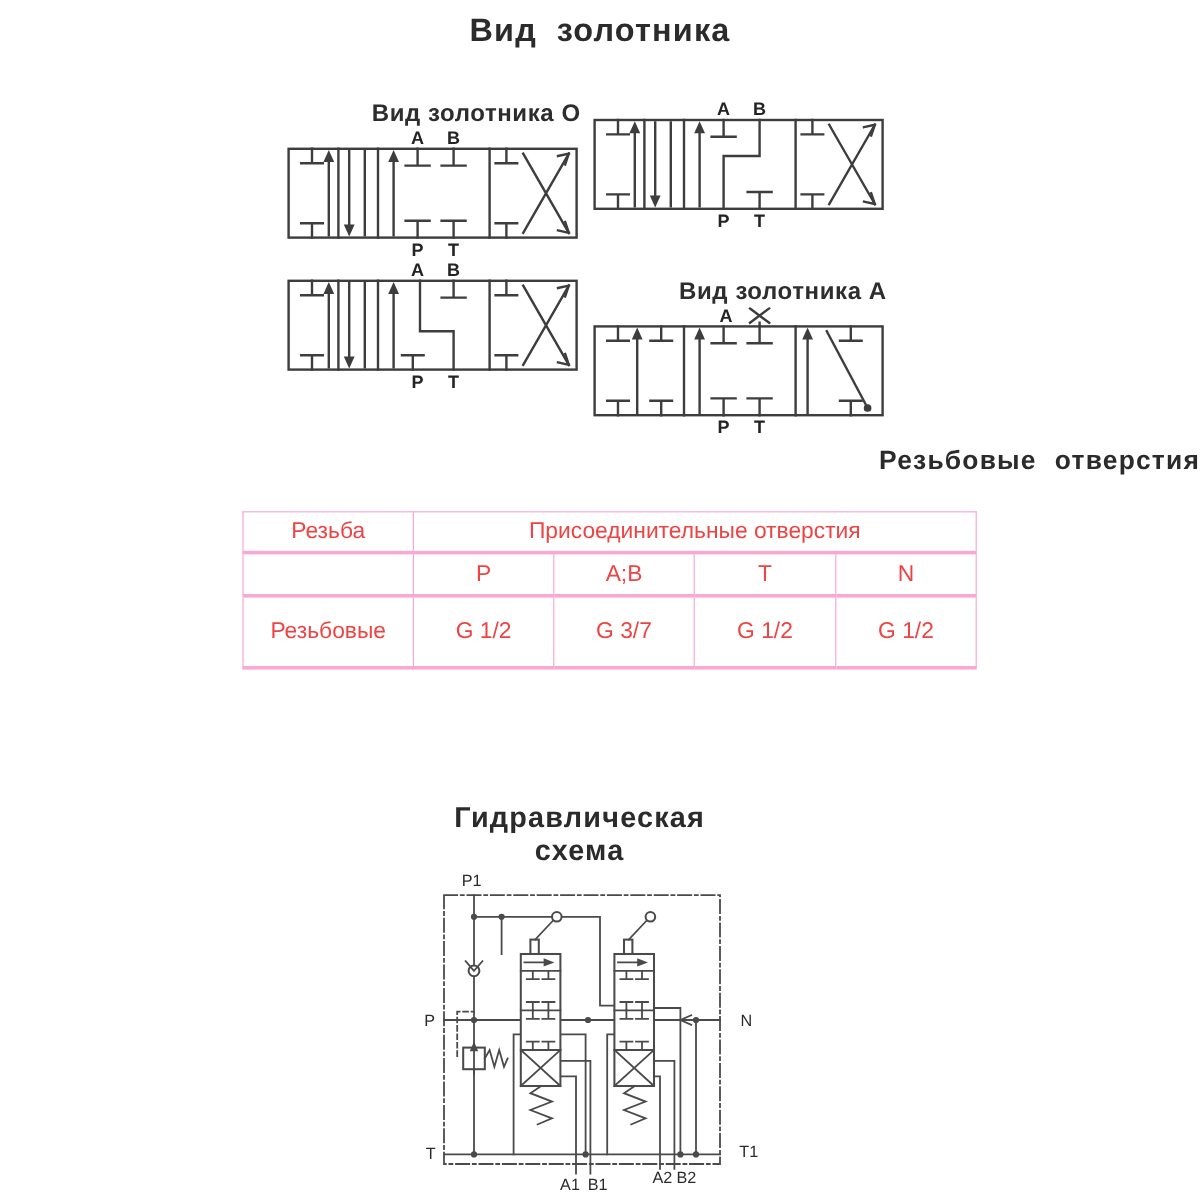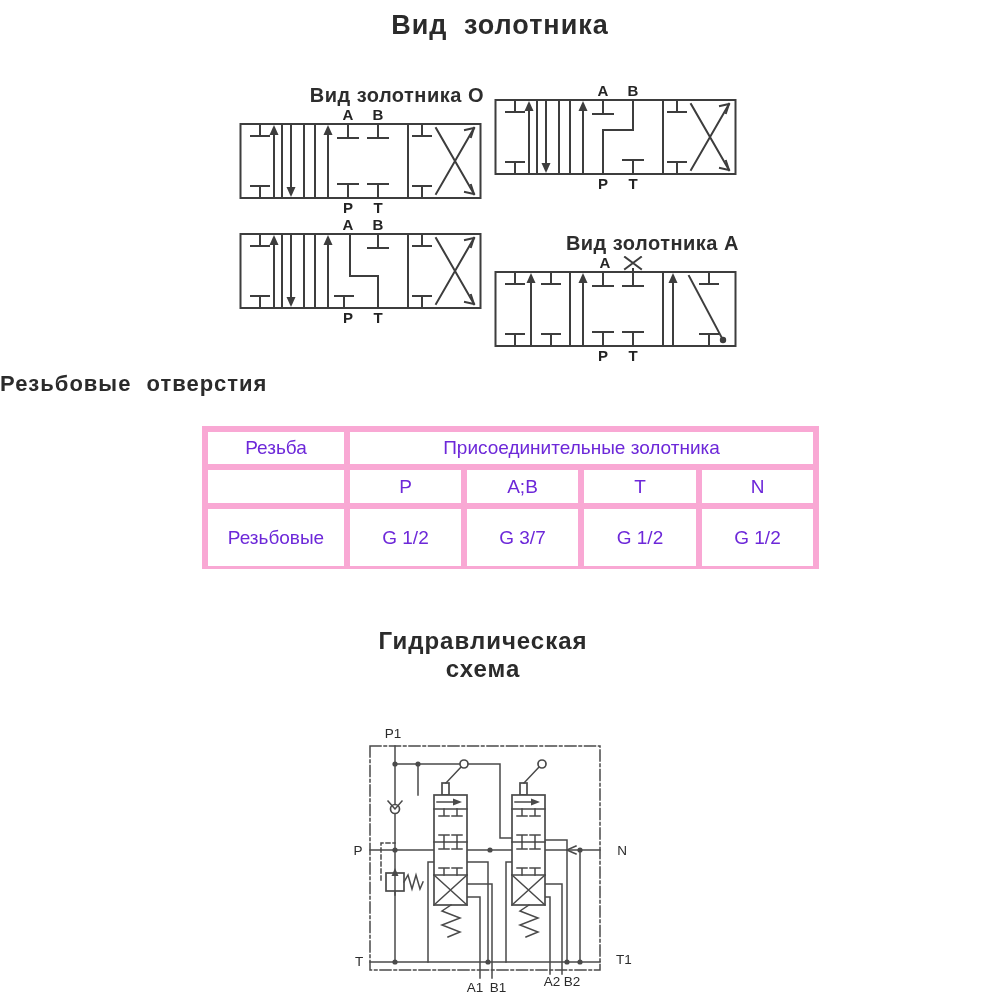--- a/index.html
+++ b/index.html
@@ -3,32 +3,32 @@
 <meta charset="utf-8">
 <style>
   html,body{margin:0;padding:0;}
   body{
     width:1000px;height:1000px;background:#ffffff;position:relative;
     font-family:"Liberation Sans",sans-serif;color:#2e2e2e;overflow:hidden;
   }
   .abs{position:absolute;}
   .h-main{left:0;right:0;top:10px;text-align:center;font-size:27px;font-weight:bold;
     letter-spacing:1px;word-spacing:8px;color:#2b2b2b;}
-  .h-sec{left:0;right:0;text-align:left;font-size:22px;font-weight:bold;
+  .h-sec{left:0;right:0;text-align:right;font-size:22px;font-weight:bold;
     letter-spacing:1px;word-spacing:8px;color:#2b2b2b;}
   .spool{width:247px;text-align:right;}
   .spool .cap{font-size:20px;font-weight:bold;color:#2d2d2d;letter-spacing:.5px;margin-bottom:1px;}
   .spool svg{display:block;margin:0 auto;}
   svg .s{stroke:#3d3d3d;stroke-width:2;fill:none;stroke-linecap:square;stroke-linejoin:miter;}
   svg .ah{fill:#3d3d3d;stroke:none;}
   svg .pt{font:bold 15px "Liberation Sans",sans-serif;fill:#242424;text-anchor:middle;}
   
   table.tt{border-collapse:collapse;table-layout:fixed;width:611px;}
-  table.tt td{border:6px solid #f9a8d4;text-align:center;vertical-align:middle;
-    font-size:19px;color:#6d28d9;padding:0;overflow:hidden;white-space:nowrap;}
+  table.tt td{border:1px solid #f9a8d4;text-align:center;vertical-align:middle;
+    font-size:19px;color:#ef4444;padding:0;overflow:hidden;white-space:nowrap;}
   table.tt tr.r1 td{height:32px;border-bottom-width:3px;}
   table.tt tr.r2 td{height:33px;border-bottom-width:3px;}
   table.tt tr.r3 td{height:57px;border-bottom-width:3px;}
   table.tt tr.r4 td{height:55px;}
   
   svg .ln{stroke:#4a4a4a;stroke-width:1.5;fill:none;stroke-linecap:square;}
   svg .dd{stroke-dasharray:11 3 2.5 3;}
   svg .ds{stroke-dasharray:4 3;}
   svg .wb{fill:#ffffff;stroke:#4a4a4a;stroke-width:1.7;}
   svg .dt{fill:#4a4a4a;stroke:none;}
@@ -228,41 +228,41 @@
     <colgroup>
         <col style="width:142px">
         <col style="width:117px">
         <col style="width:117px">
         <col style="width:118px">
         <col style="width:117px">
       </colgroup>
     <tbody>
         <tr class="r1">
       <td>Резьба</td>
-      <td colspan="4">Присоединительные золотника</td>
+      <td colspan="4">Присоединительные отверстия</td>
     </tr>
     <tr class="r2">
       <td></td>
       <td>P</td>
       <td>A;B</td>
       <td>T</td>
       <td>N</td>
     </tr>
     <tr class="r3">
       <td>Резьбовые</td>
       <td>G 1/2</td>
       <td>G 3/7</td>
       <td>G 1/2</td>
       <td>G 1/2</td>
     </tr>
   </tbody>
     </table>
 </div>
 
-<div class="abs gidr" style="left:373px;top:627px;">Гидравлическая схема</div>
+<div class="abs gidr" style="left:373px;top:668px;">Гидравлическая схема</div>
 
 <svg class="abs" style="left:348px;top:712px;" width="330" height="290" viewBox="0 0 330 290">
 
   <rect class="ln dd" x="22" y="34" width="230" height="224"></rect>
 
   <g>
       <path class="ln" d="M22,250 H252"></path>
     </g>
   <g>
       <path class="ln" d="M22,138 H252"></path>

